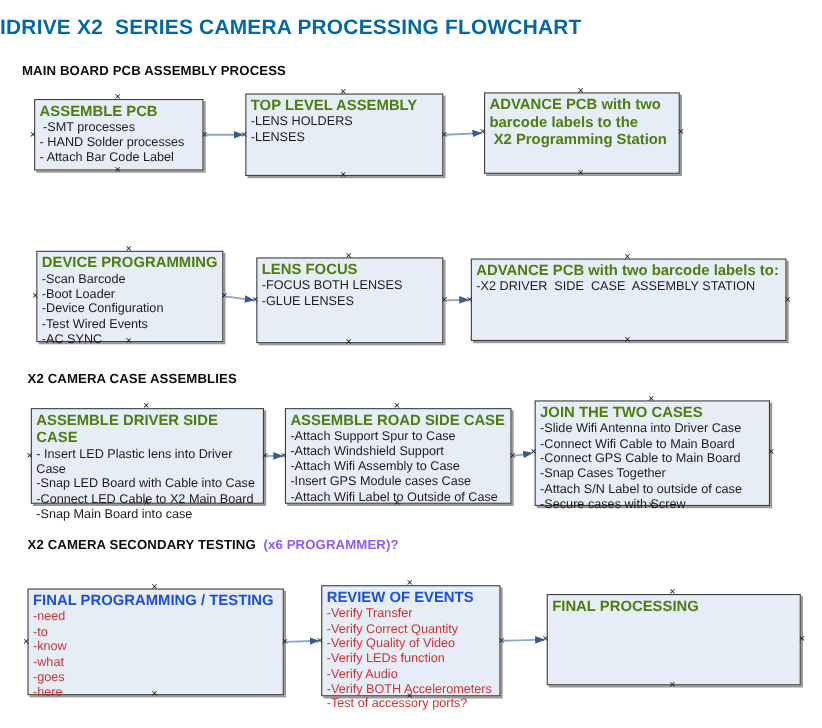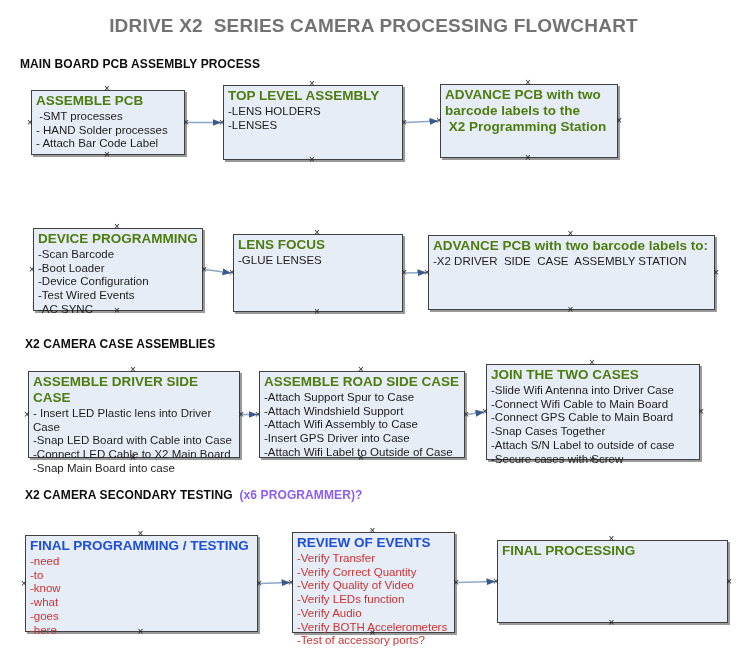--- a/index.html
+++ b/index.html
@@ -2,21 +2,21 @@
 <html><head>
 <meta charset="utf-8">
 <style>
   html,body{margin:0;padding:0;background:#ffffff;}
   #canvas{
     position:relative;width:747px;height:662px;background:#ffffff;overflow:hidden;
     font-family:"Liberation Sans","DejaVu Sans",sans-serif;
   }
   .title{
     position:absolute;top:15px;left:0;width:747px;margin:0;
-    text-align:center;font-size:19px;font-weight:bold;color:#737373;
+    font-size:19px;font-weight:bold;color:#0369a1;
     white-space:pre;letter-spacing:0.2px;
   }
   .heading{
     position:absolute;margin:0;font-size:12px;font-weight:bold;color:#0d0d0d;
     white-space:pre;letter-spacing:0.1px;
   }
   .heading .red-part{color:#8b5cf6;}
   .heading-0{left:20px;top:57px;}
   .heading-1{left:20px;top:199px;}
   .heading-2{left:25px;top:337px;}
@@ -135,20 +135,21 @@
         <div class="box-item">-AC SYNC</div>
       </div>
   <span class="handle h-t">×</span>
       <span class="handle h-b">×</span>
       <span class="handle h-l">×</span>
       <span class="handle h-r">×</span>
     </div>
   <div class="box" id="box-1-1">
     <div class="box-title">LENS FOCUS</div>
     <div class="box-items">
+        <div class="box-item">-FOCUS BOTH LENSES</div>
         <div class="box-item">-GLUE LENSES</div>
       </div>
   <span class="handle h-t">×</span>
       <span class="handle h-b">×</span>
       <span class="handle h-l">×</span>
       <span class="handle h-r">×</span>
     </div>
   <div class="box" id="box-1-2">
     <div class="box-title">ADVANCE PCB with two barcode labels to:</div>
     <div class="box-items">
@@ -172,21 +173,21 @@
       <span class="handle h-b">×</span>
       <span class="handle h-l">×</span>
       <span class="handle h-r">×</span>
     </div>
   <div class="box" id="box-2-1">
     <div class="box-title">ASSEMBLE ROAD SIDE CASE</div>
     <div class="box-items">
         <div class="box-item">-Attach Support Spur to Case</div>
         <div class="box-item">-Attach Windshield Support</div>
         <div class="box-item">-Attach Wifi Assembly to Case</div>
-        <div class="box-item">-Insert GPS Driver into Case</div>
+        <div class="box-item">-Insert GPS Module cases Case</div>
         <div class="box-item">-Attach Wifi Label to Outside of Case</div>
       </div>
   <span class="handle h-t">×</span>
       <span class="handle h-b">×</span>
       <span class="handle h-l">×</span>
       <span class="handle h-r">×</span>
     </div>
   <div class="box" id="box-2-2">
     <div class="box-title">JOIN THE TWO CASES</div>
     <div class="box-items">

